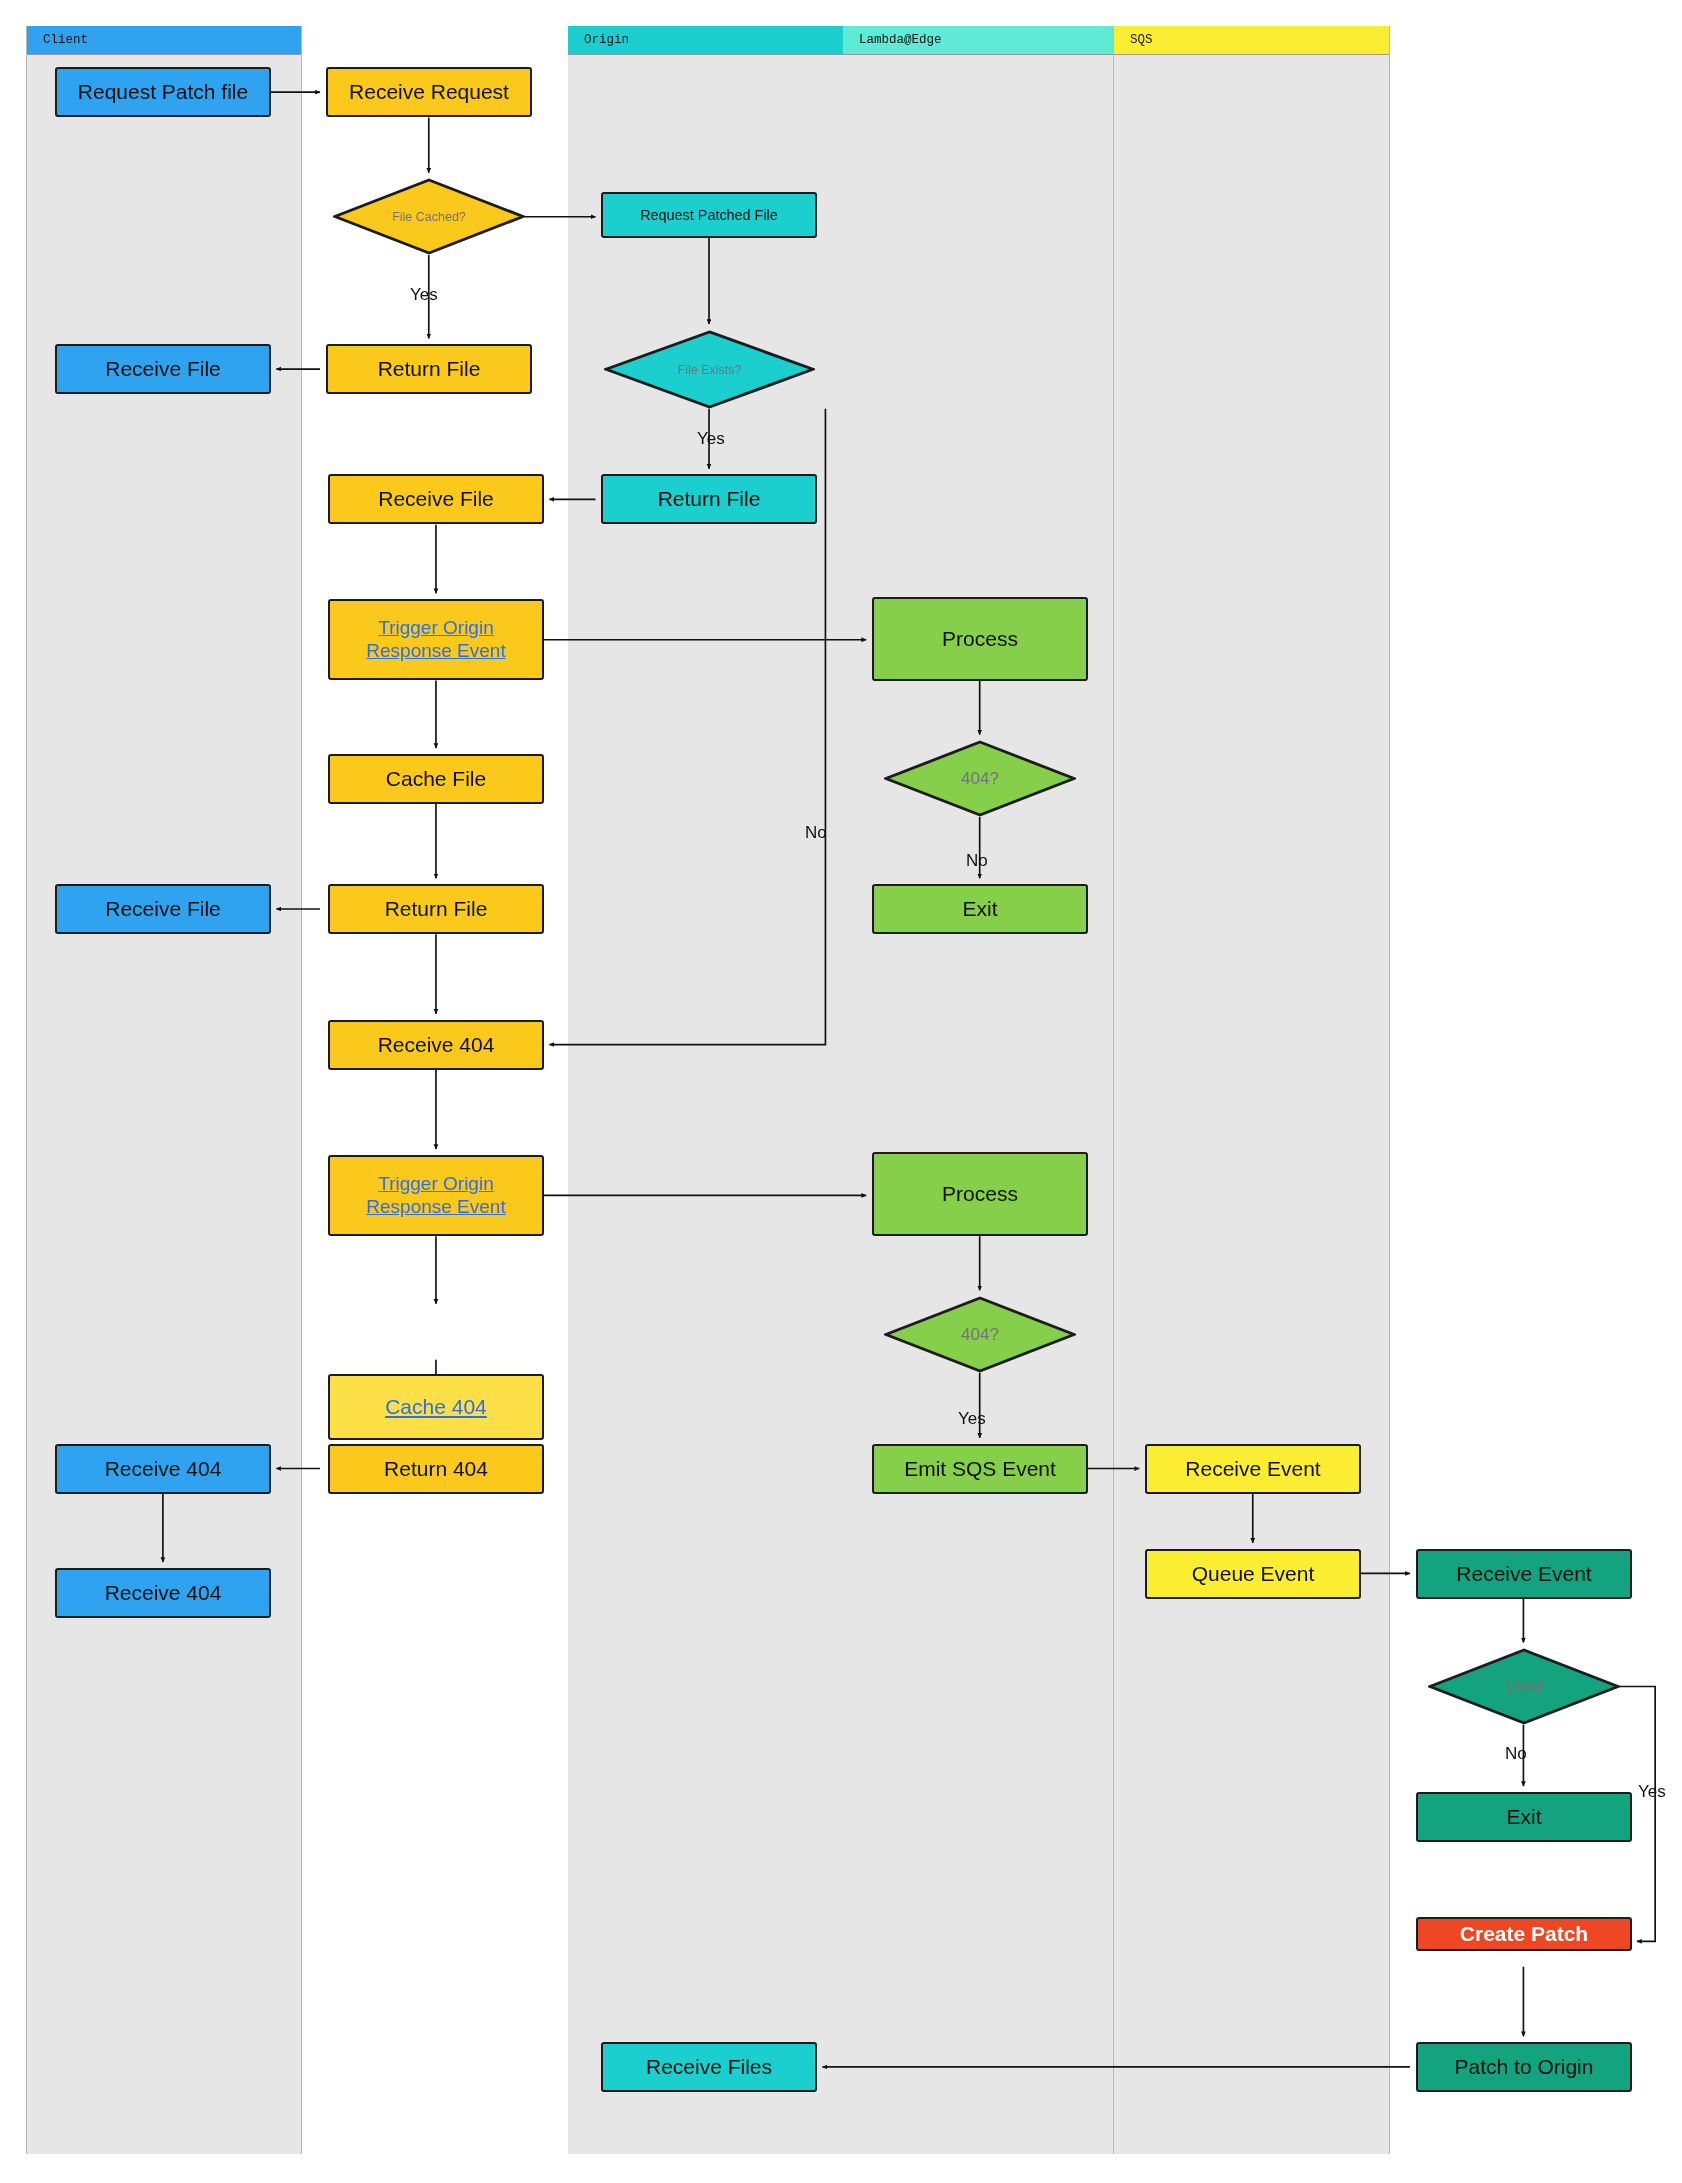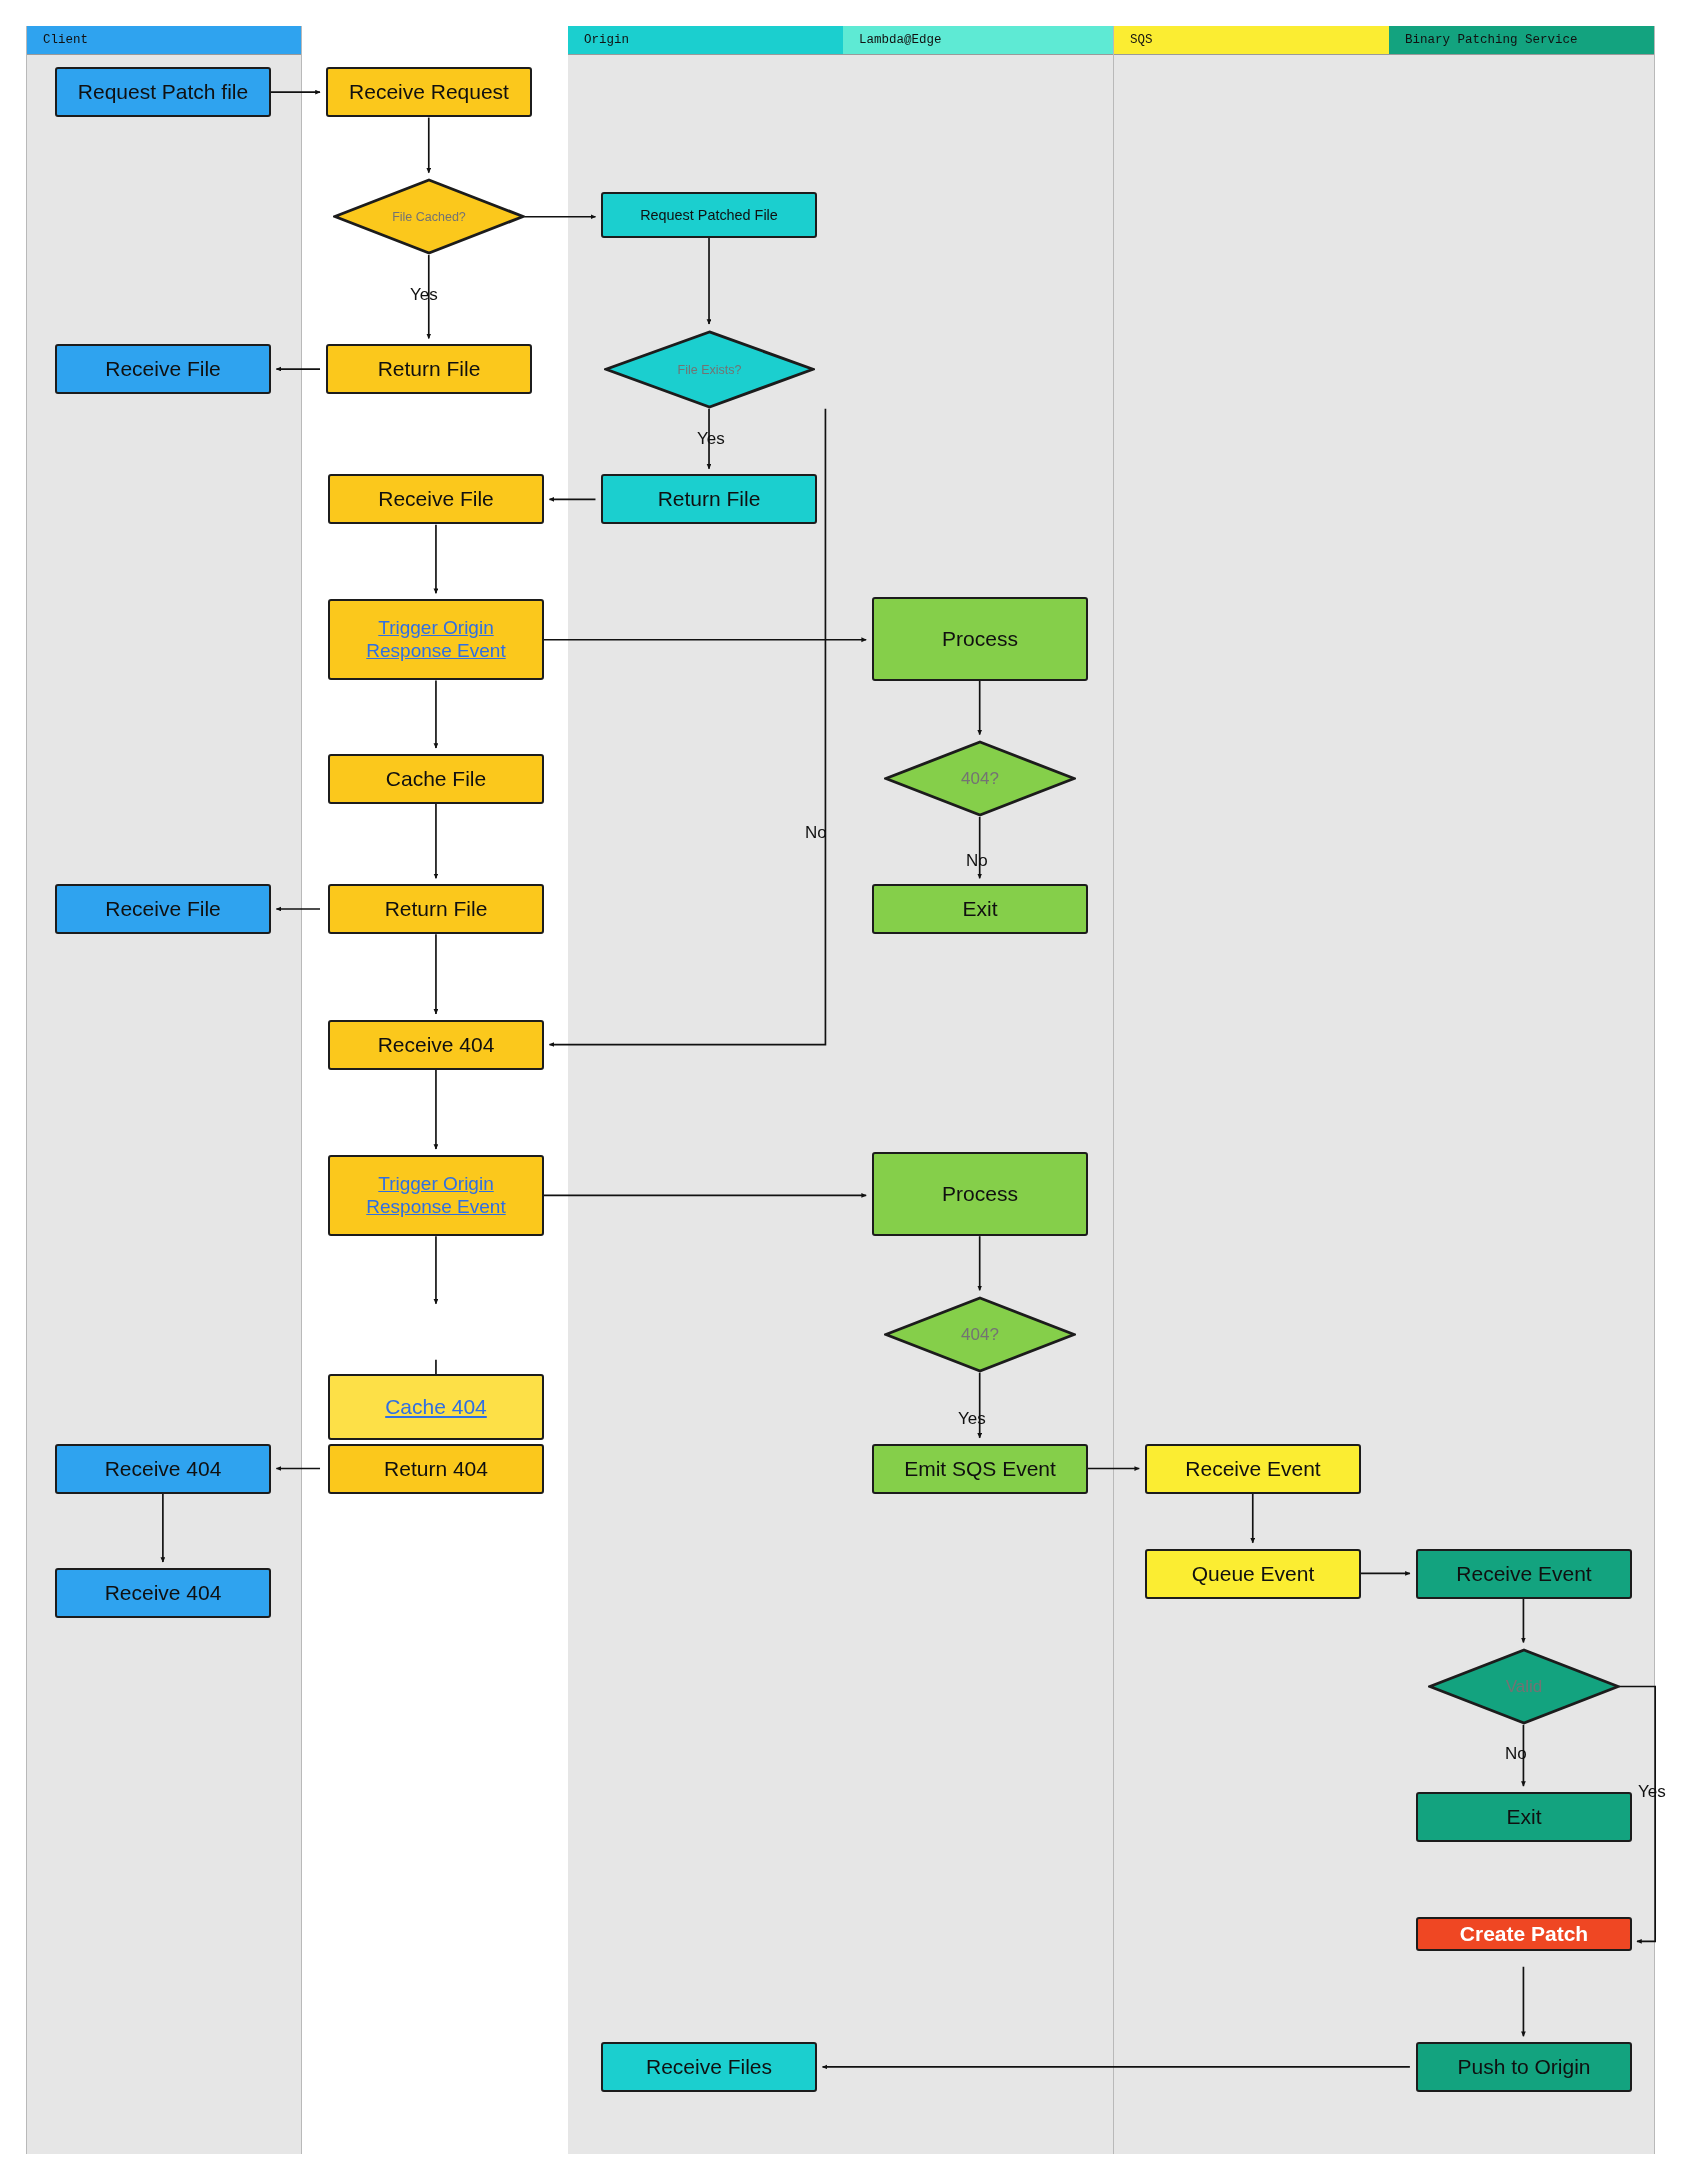--- a/index.html
+++ b/index.html
@@ -47,26 +47,20 @@
     </div>
     <div class="lane" style="left:817px;width:271px;">
       <div class="lane-hdr" style="background:#5eead4;">
           <span>Lambda@Edge</span>
         </div>
       <div class="lane-body"></div>
     </div>
     <div class="lane" style="left:1088px;width:276px;">
       <div class="lane-hdr" style="background:#fbed32;">
           <span>SQS</span>
-        </div>
-      <div class="lane-body"></div>
-    </div>
-    <div class="lane" style="left:1363px;width:266px;">
-      <div class="lane-hdr" style="background:#13a37f;">
-          <span>Binary Patching Service</span>
         </div>
       <div class="lane-body"></div>
     </div>
   </div>
 
   <svg class="edges" viewBox="0 0 3511 4556">
     <defs>
       <marker id="ah" markerWidth="12" markerHeight="12" refX="10" refY="5" orient="auto" markerUnits="userSpaceOnUse">
         <path d="M0,0 L11,5 L0,10 z" fill="#111"></path>
       </marker>
@@ -245,21 +239,21 @@
 
   <div class="node lg bold" style="left:1416px;top:1917px;width:216px;height:34px;background:#ef4723;">
     <span>Create Patch</span>
   </div>
 
   <div class="node lg" style="left:601px;top:2042px;width:216px;height:50px;background:#1bcfcf;">
     <span>Receive Files</span>
   </div>
 
   <div class="node lg" style="left:1416px;top:2042px;width:216px;height:50px;background:#13a37f;">
-    <span>Push to Origin</span>
+    <span>Patch to Origin</span>
   </div>
 
   <div class="elabel" style="left:410px;top:285px;">Yes</div>
   <div class="elabel" style="left:697px;top:429px;">Yes</div>
   <div class="elabel" style="left:805px;top:823px;">No</div>
   <div class="elabel" style="left:966px;top:851px;">No</div>
   <div class="elabel" style="left:958px;top:1409px;">Yes</div>
   <div class="elabel" style="left:1505px;top:1744px;">No</div>
   <div class="elabel" style="left:1638px;top:1782px;">Yes</div>
 

